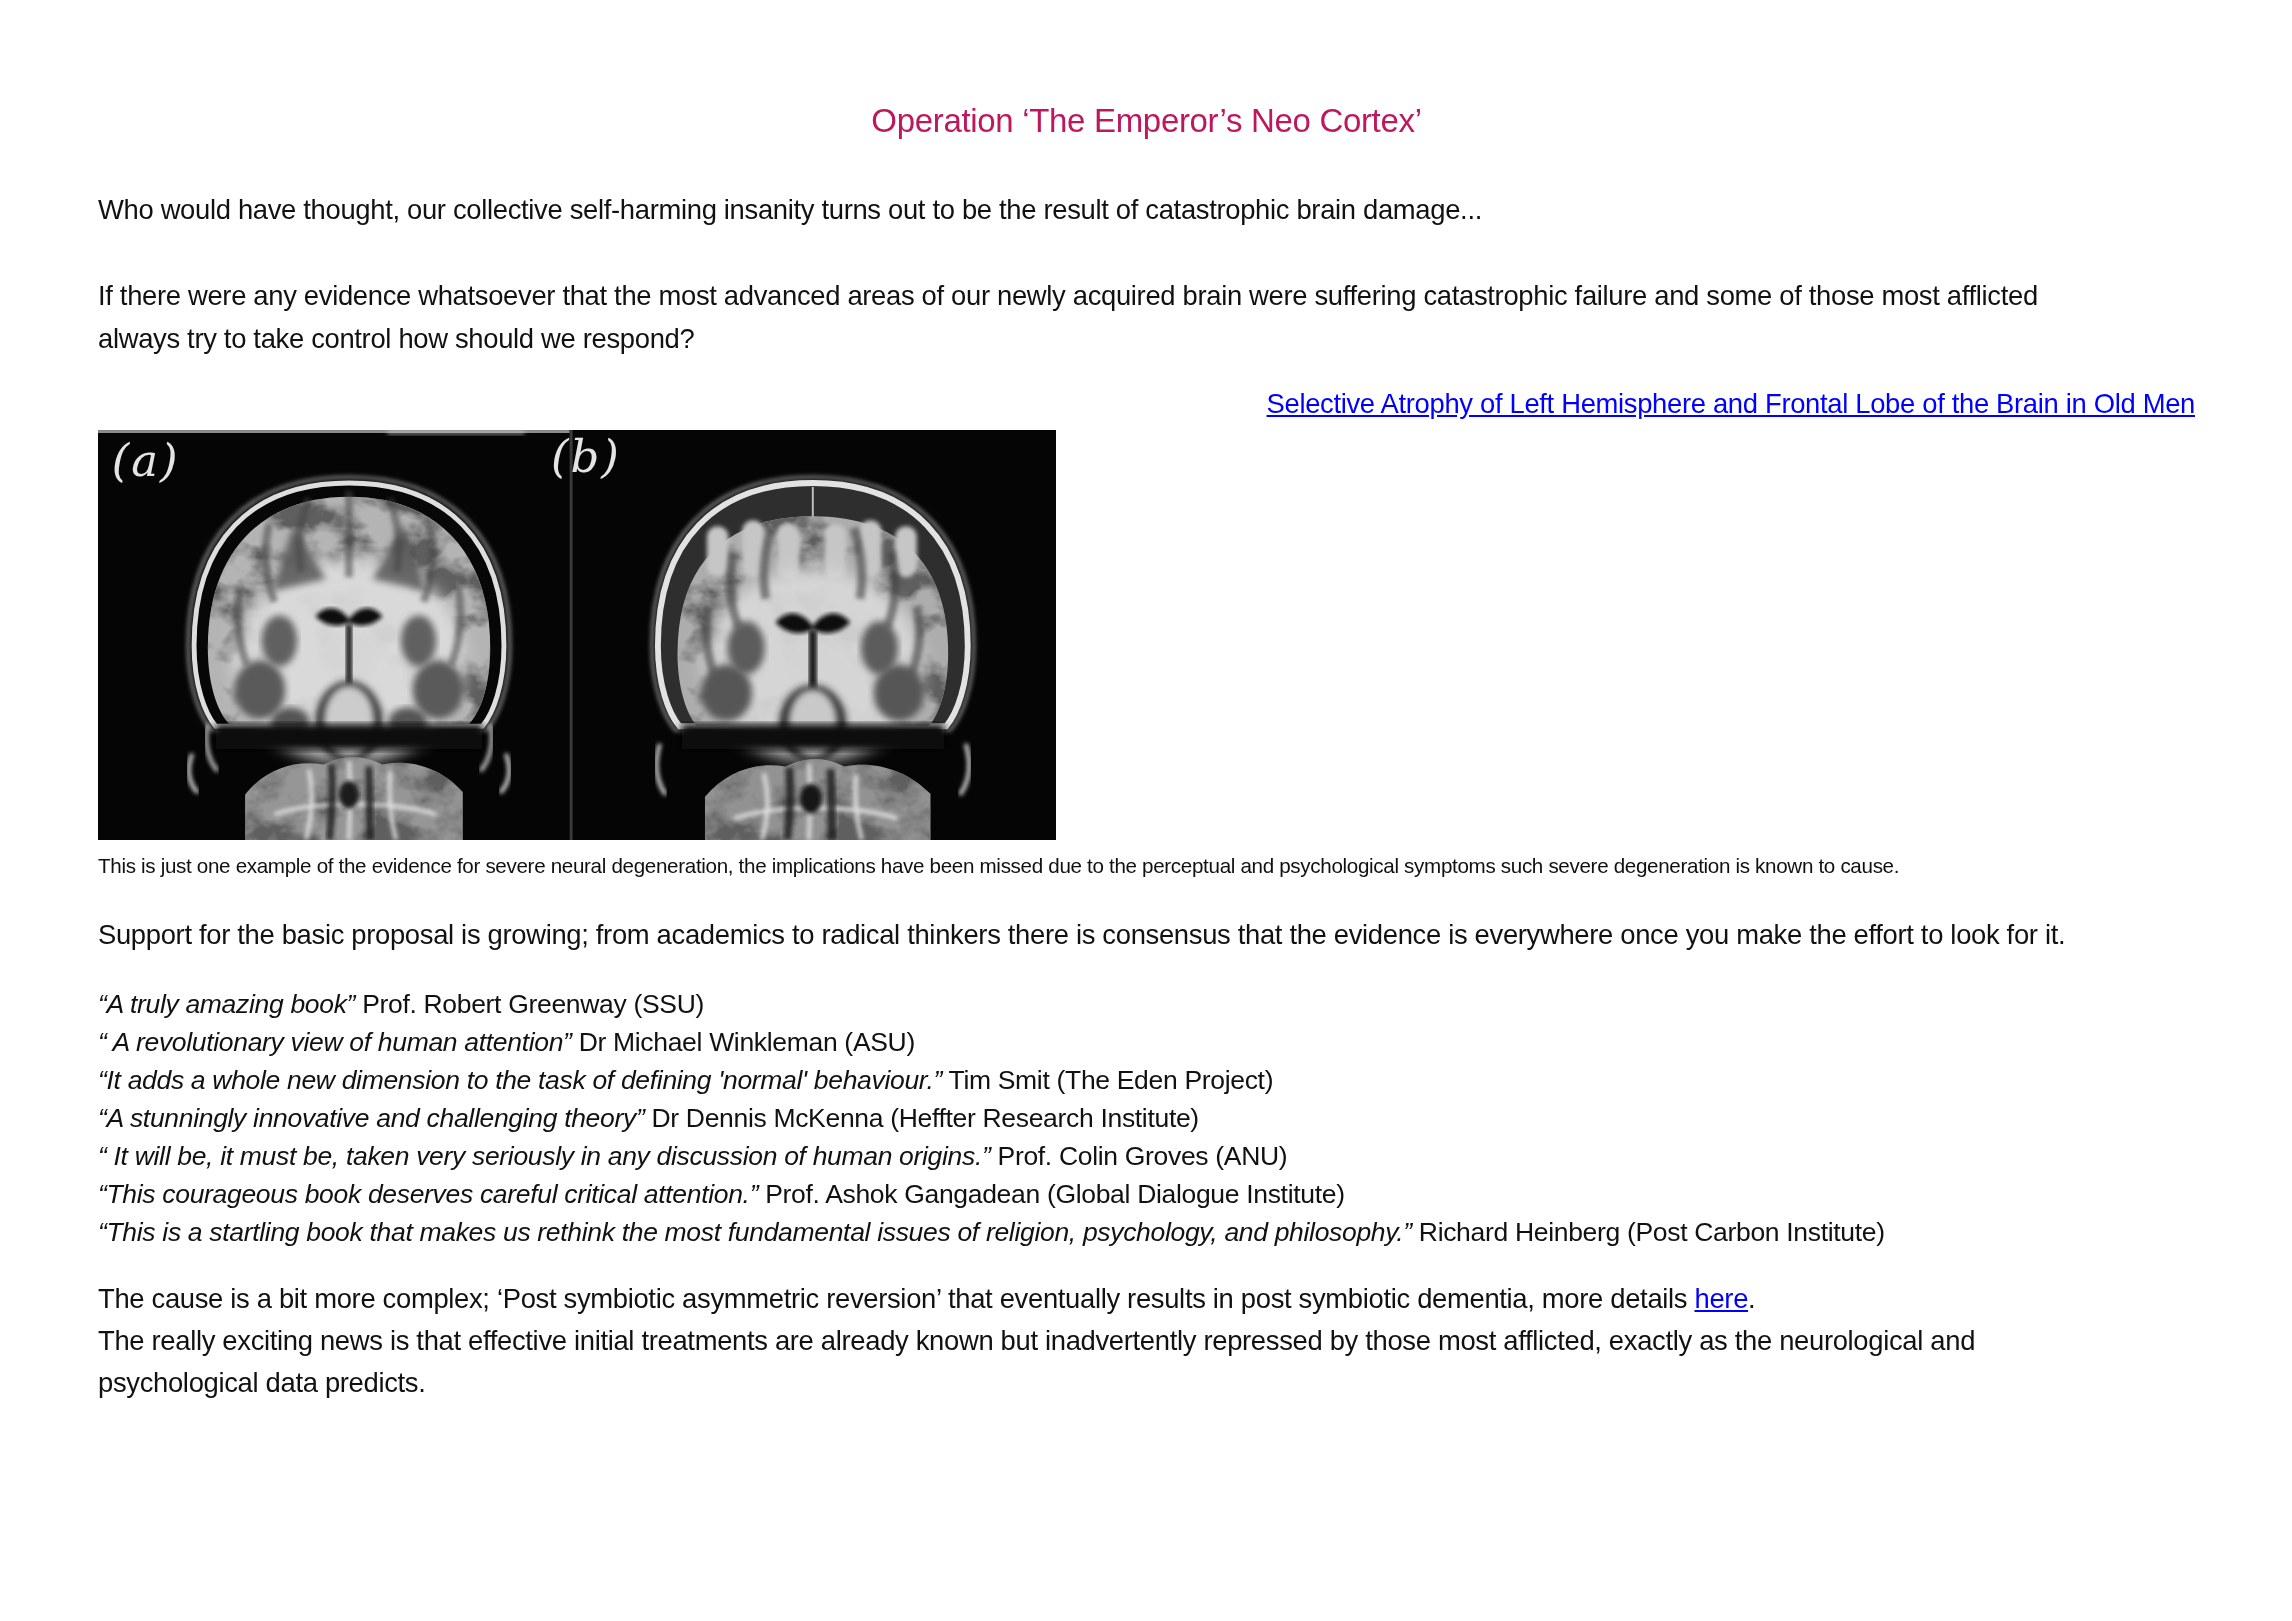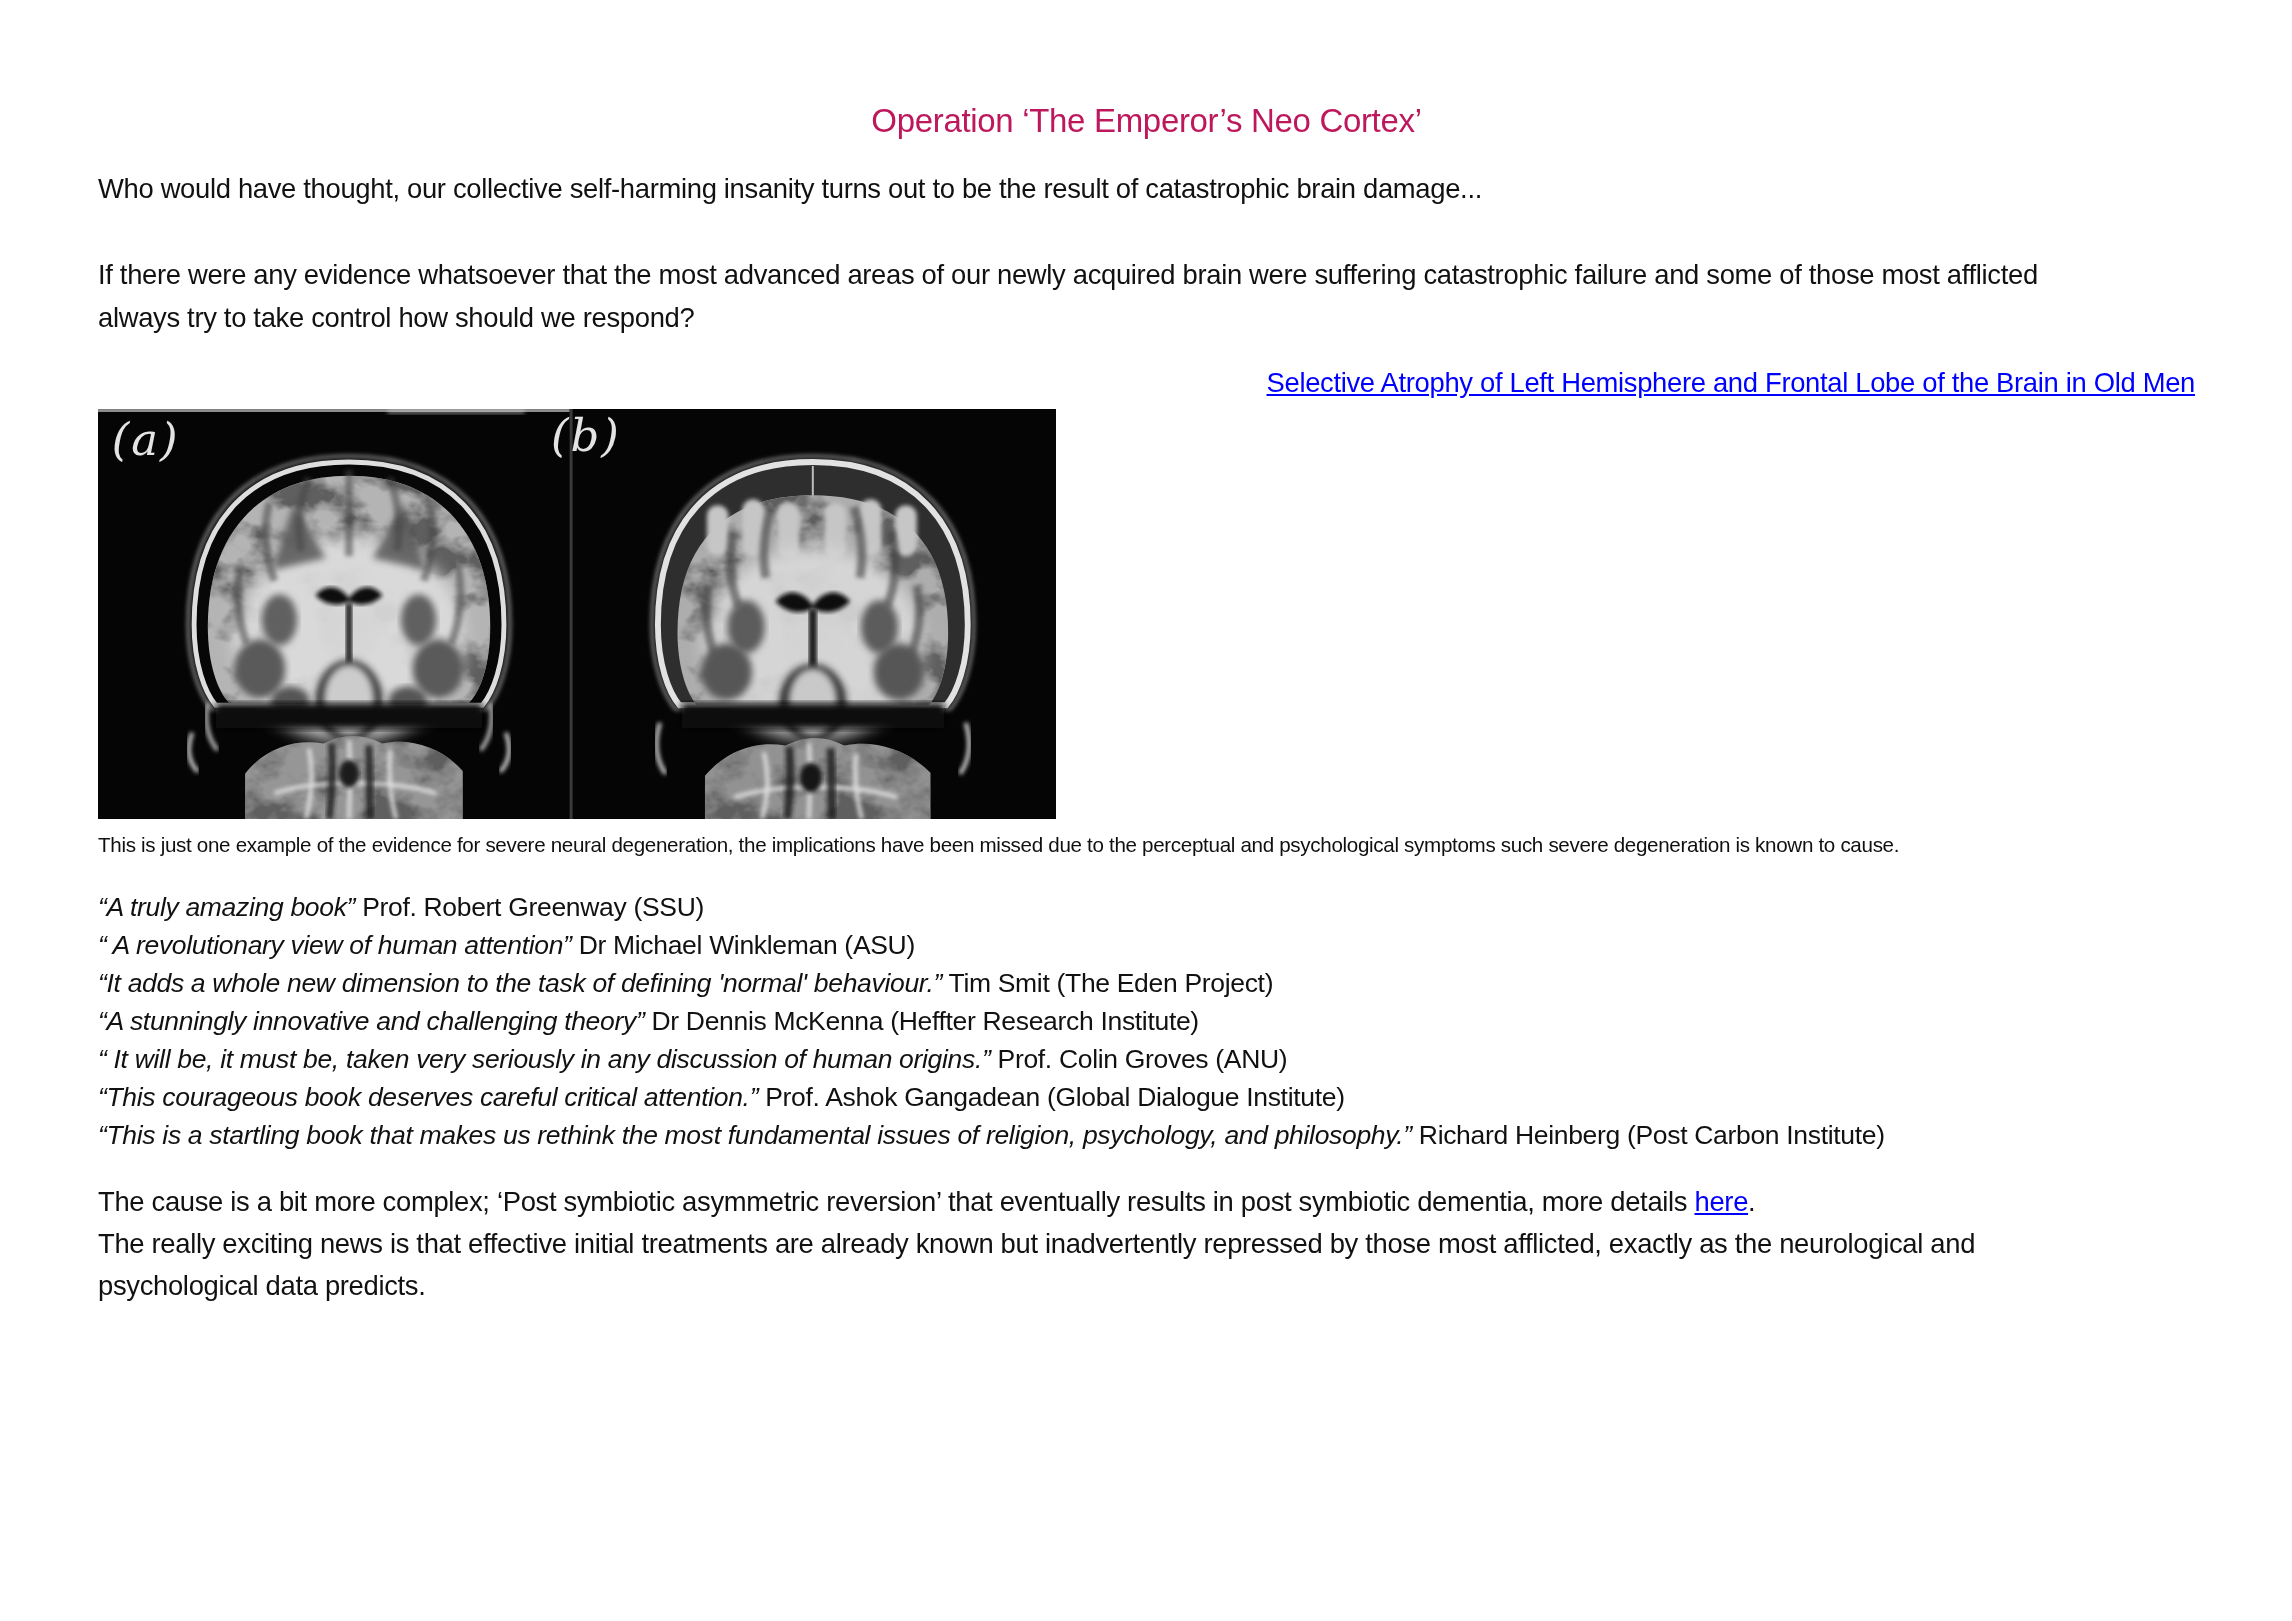--- a/index.html
+++ b/index.html
@@ -17,21 +17,21 @@
   .doc-title{
     margin:100px 0 0 0;
     font-size:33px;
     line-height:41px;
     font-weight:400;
     text-align:center;
     color:#be185d;
   }
   .para{font-size:27.4px;line-height:43px;}
   .para .tline{white-space:nowrap;}
-  .p-intro{margin-top:26px;}
+  .p-intro{margin-top:47px;}
   .p-evidence{margin-top:43px;}
   .link-line{margin-top:23.5px;font-size:27.4px;line-height:39px;white-space:nowrap;text-align:right;}
   a.doc-link{color:#0000ff;text-decoration:underline;cursor:pointer;}
   .figure-wrap{
     position:relative;
     margin-top:7.8px;
     width:958px;
     height:410px;
     background:#050505;
   }
@@ -233,20 +233,23 @@
           </g>
           <ellipse cx="254" cy="376" rx="11" ry="15" fill="#181818" filter="url(#b2)"></ellipse>
         </g>
       </svg>
       <span class="fig-label fig-label-a">(a)</span>
       <span class="fig-label fig-label-b">(b)</span>
     </div>
 
     <div class="caption">This is just one example of the evidence for severe neural degeneration, the implications have been missed due to the perceptual and psychological symptoms such severe degeneration is known to cause.</div>
 
+    <div class="para p-support">
+        <div class="tline">Support for the basic proposal is growing; from academics to radical thinkers there is consensus that the evidence is everywhere once you make the effort to look for it.</div>
+      </div>
 
     <div class="quotes">
         <div class="quote-line"><span class="quote-text">“A truly amazing book”</span><span class="quote-attr"> Prof. Robert Greenway (SSU)</span></div>
         <div class="quote-line"><span class="quote-text">“ A revolutionary view of human attention”</span><span class="quote-attr"> Dr Michael Winkleman (ASU)</span></div>
         <div class="quote-line"><span class="quote-text">“It adds a whole new dimension to the task of defining 'normal' behaviour.”</span><span class="quote-attr"> Tim Smit (The Eden Project)</span></div>
         <div class="quote-line"><span class="quote-text">“A stunningly innovative and challenging theory”</span><span class="quote-attr"> Dr Dennis McKenna (Heffter Research Institute)</span></div>
         <div class="quote-line"><span class="quote-text">“ It will be, it must be, taken very seriously in any discussion of human origins.”</span><span class="quote-attr"> Prof. Colin Groves (ANU)</span></div>
         <div class="quote-line"><span class="quote-text">“This courageous book deserves careful critical attention.”</span><span class="quote-attr"> Prof. Ashok Gangadean (Global Dialogue Institute)</span></div>
         <div class="quote-line"><span class="quote-text">“This is a startling book that makes us rethink the most fundamental issues of religion, psychology, and philosophy.”</span><span class="quote-attr"> Richard Heinberg (Post Carbon Institute)</span></div>
       </div>

